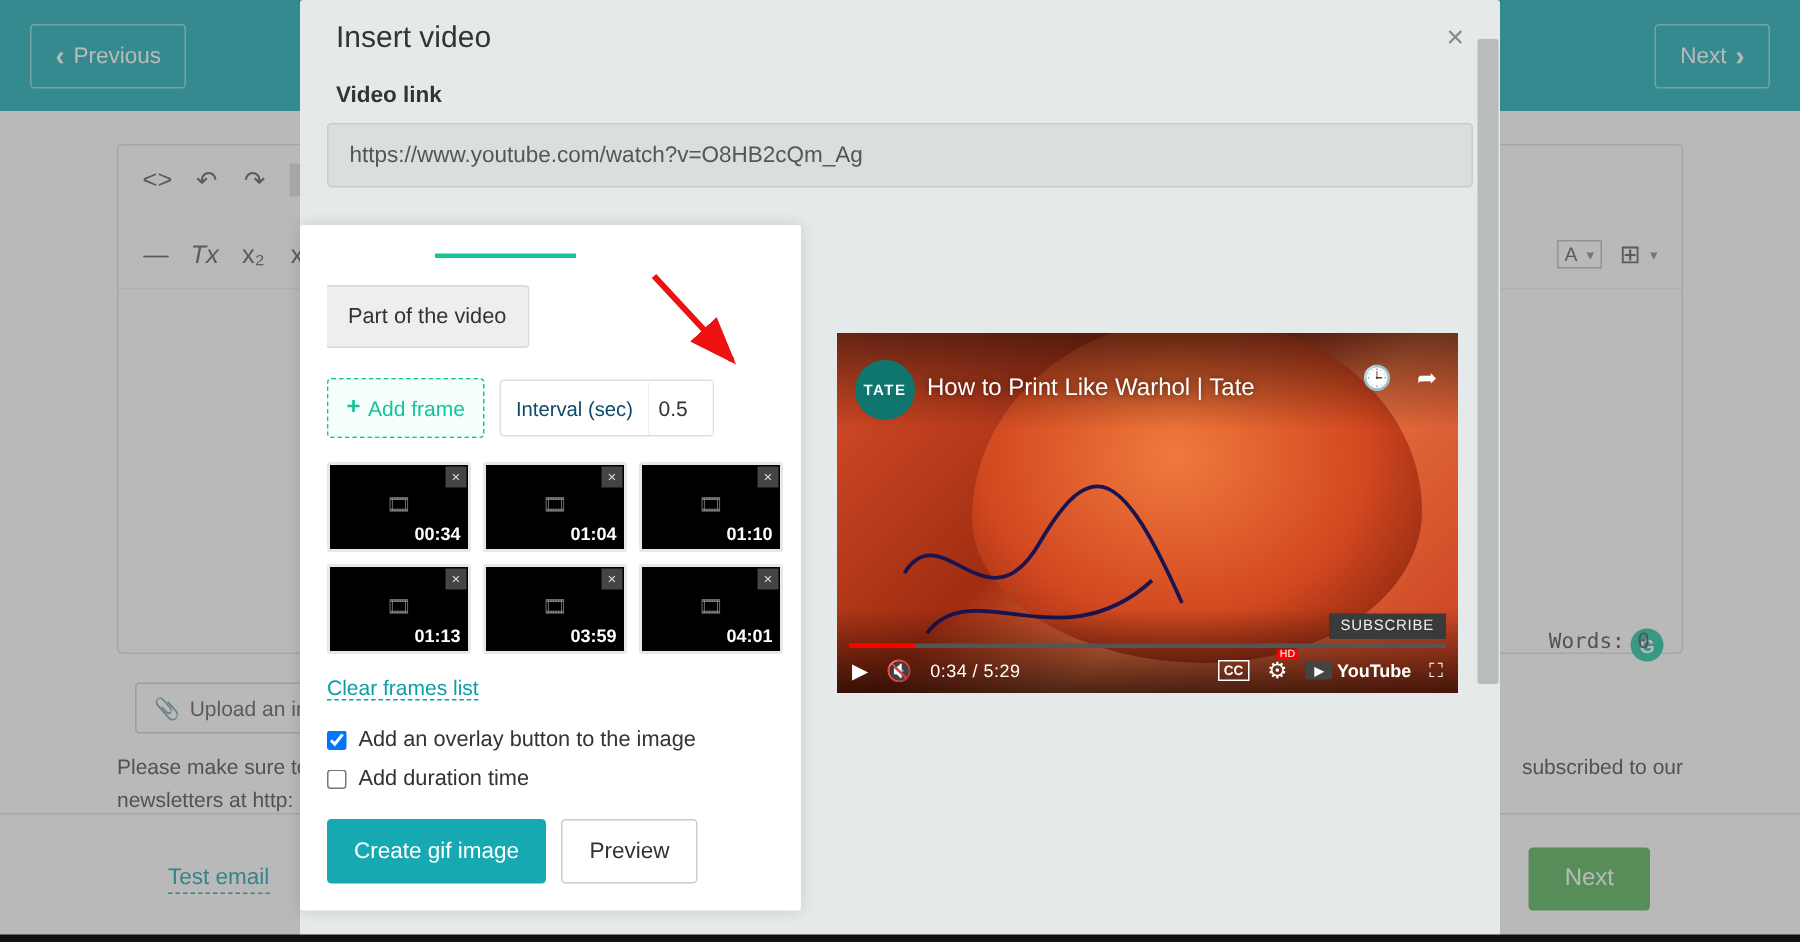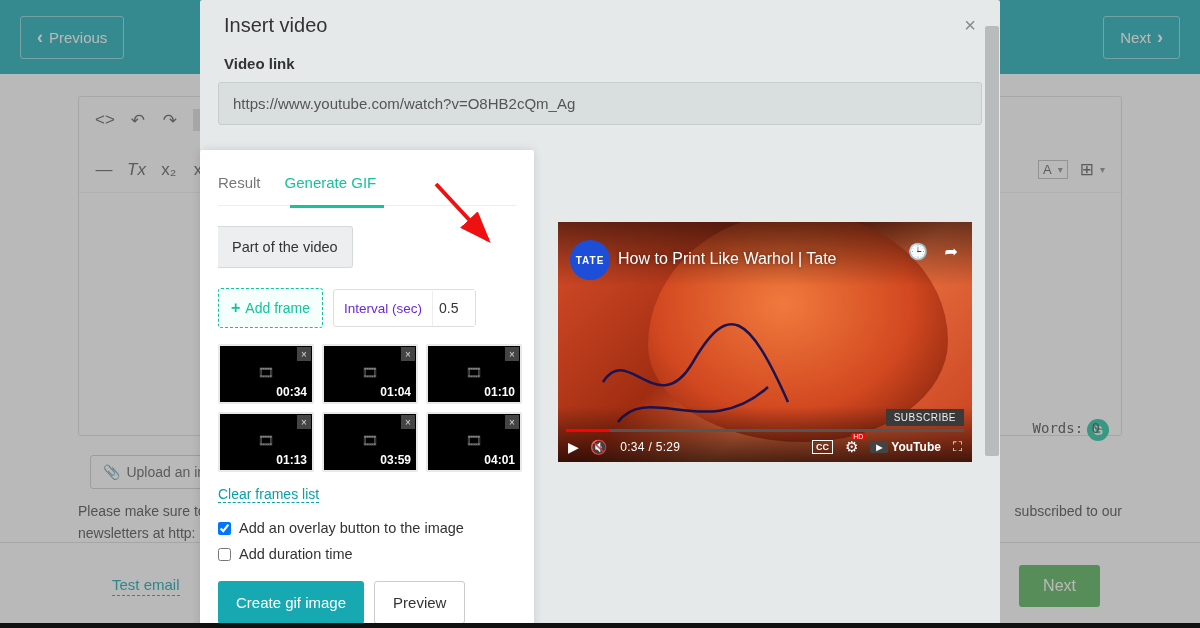--- a/index.html
+++ b/index.html
@@ -49,21 +49,21 @@
 
 .gifmode{ display:flex; gap:15px; margin-bottom:20px;}
 .gifmode button{ border:1px solid #d6d9da; background:#fff; color:#333; padding:12px 14px; font-size:14.5px; cursor:pointer; }
 .gifmode button:first-child{ border-radius:3px 0 0 3px; }
 .gifmode button:last-child{ border-radius:0 3px 3px 0; background:#eceeef; border-left:none;}
 
 .addrow{ display:flex; gap:10px; align-items:center; margin-bottom:16px;}
 .addframe{ border:1px dashed #15c39a; color:#15c39a; background:#f5fffc; padding:10px 12px; font-size:14px; border-radius:3px; display:flex; gap:5px; align-items:center; cursor:pointer;}
 .addframe .plus{ font-weight:bold; font-size:16px; }
 .interval-wrap{ display:flex; align-items:center; border:1px solid #ddd; border-radius:3px; }
-.interval-wrap .lbl{ padding:10px 10px; font-size:13.5px; color:#6d28d9; border-right:1px solid #eee;}
+.interval-wrap .lbl{ padding:10px 10px; font-size:13.5px; color:#0c4a6e; border-right:1px solid #eee;}
 .interval-wrap input{ width:42px; border:none; padding:10px 6px; font-size:14px; color:#333; text-align:left; outline:none;}
 
 .frames{ display:grid; grid-template-columns:repeat(3, 96px); gap:8px; }
 .frame{ position:relative; width:96px; height:60px; background:#000; border:2px solid #e8e8e8; border-radius:2px; }
 .frame .x{ position:absolute; top:1px; right:1px; width:14px; height:14px; background:#444; color:#ddd; font-size:10px; display:flex; align-items:center; justify-content:center; cursor:pointer; }
 .frame .film{ position:absolute; left:50%; top:46%; transform:translate(-50%,-50%); color:#888; font-size:13px; }
 .frame .ts{ position:absolute; right:5px; bottom:3px; color:#fff; font-size:12px; font-weight:bold; }
 
 .clearlink{ display:inline-block; margin-top:14px; font-size:14px; color:#0aa0a8; text-decoration:none; border-bottom:1px dashed #0aa0a8; }
 .checks{ margin-top:12px; font-size:14.5px; color:#333; }
@@ -71,21 +71,21 @@
 
 .actionrow{ margin-top:14px; display:flex; gap:10px;}
 .btn-primary{ background:#17a9b2; color:#fff; border:none; border-radius:3px; padding:12px 18px; font-size:15px; cursor:pointer;}
 .btn-secondary{ background:#fff; border:1px solid #ccc; border-radius:3px; padding:12px 18px; font-size:15px; color:#333; cursor:pointer;}
 
 
 .video{ position:absolute; top:222px; left:558px; width:414px; height:240px; background:#222; overflow:hidden; }
 .video .art{ position:absolute; inset:0; background:linear-gradient(135deg,#d94e2a 0%, #a02d11 40%, #e66e3f 60%, #c8401e 100%);}
 .video .face{ position:absolute; left:90px; top:-10px; width:300px; height:230px; background:radial-gradient(ellipse at 45% 40%, #f07a3d 0%, #d24820 55%, #9a2d12 80%); border-radius:50% 50% 48% 52% / 58% 56% 44% 42%; }
 .video .scribble{ position:absolute; left:40px; top:70px; width:200px; height:140px; }
-.video .logo{ position:absolute; left:12px; top:18px; width:40px; height:40px; background:#1d4ed8; border-radius:50%; color:#fff; font-size:10px; letter-spacing:1px; display:flex; align-items:center; justify-content:center; font-weight:bold;}
+.video .logo{ position:absolute; left:12px; top:18px; width:40px; height:40px; background:#0f766e; border-radius:50%; color:#fff; font-size:10px; letter-spacing:1px; display:flex; align-items:center; justify-content:center; font-weight:bold;}
 .video .title{ position:absolute; left:60px; top:28px; color:#fff; font-size:16px; text-shadow:0 0 4px rgba(0,0,0,.5);}
 .video .ytgrad{ position:absolute; left:0; right:0; top:0; height:64px; background:linear-gradient(#0008, #0000);}
 .video .botgrad{ position:absolute; left:0; right:0; bottom:0; height:56px; background:linear-gradient(#0000, #000a);}
 .video .later{ position:absolute; right:44px; top:20px; color:#fff; font-size:16px;}
 .video .share{ position:absolute; right:14px; top:20px; color:#fff; font-size:16px;}
 .video .sub{ position:absolute; right:8px; bottom:36px; background:#3a3a3a; color:#eee; font-size:10px; padding:3px 8px; letter-spacing:0.5px;}
 .video .progress{ position:absolute; left:8px; right:8px; bottom:30px; height:3px; background:#555;}
 .video .progress .bar{ height:100%; width:11%; background:#f00;}
 .video .ctrls{ position:absolute; left:0; right:0; bottom:0; height:30px; display:flex; align-items:center; padding:0 10px; gap:12px; color:#fff; font-size:12px;}
 .video .ctrls .play::before{content:"▶"; font-size:14px;}
@@ -171,24 +171,20 @@
   </div>
   <div class="modal-label">Video link</div>
   <input class="modal-input" value="https://www.youtube.com/watch?v=O8HB2cQm_Ag" style="">
 </div>
 
 <div class="scrolltrack">
     <div class="thumb"></div>
   </div>
 
 <div class="panel">
-  <div class="tabs">
-    <div class="tab">Result</div>
-    <div class="tab active">Generate GIF</div>
-  </div>
   <div class="tab-underline"></div>
 
   <div class="gifmode">
     <button>Part of the video</button>
   </div>
 
   <div class="addrow">
     <div class="addframe">
         <span class="plus">+</span>
         <span>Add frame</span>

